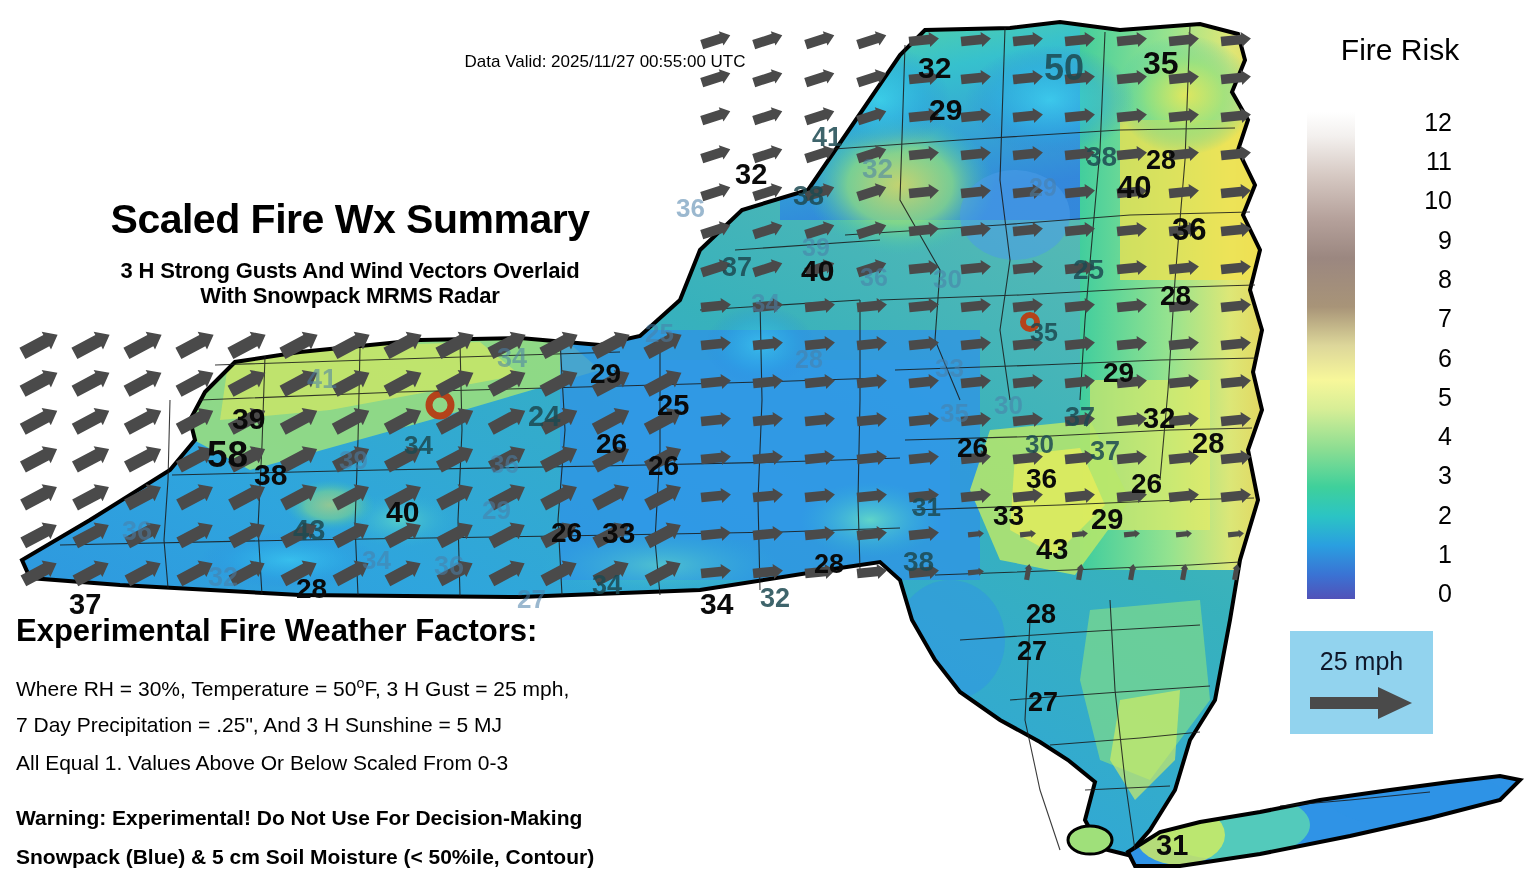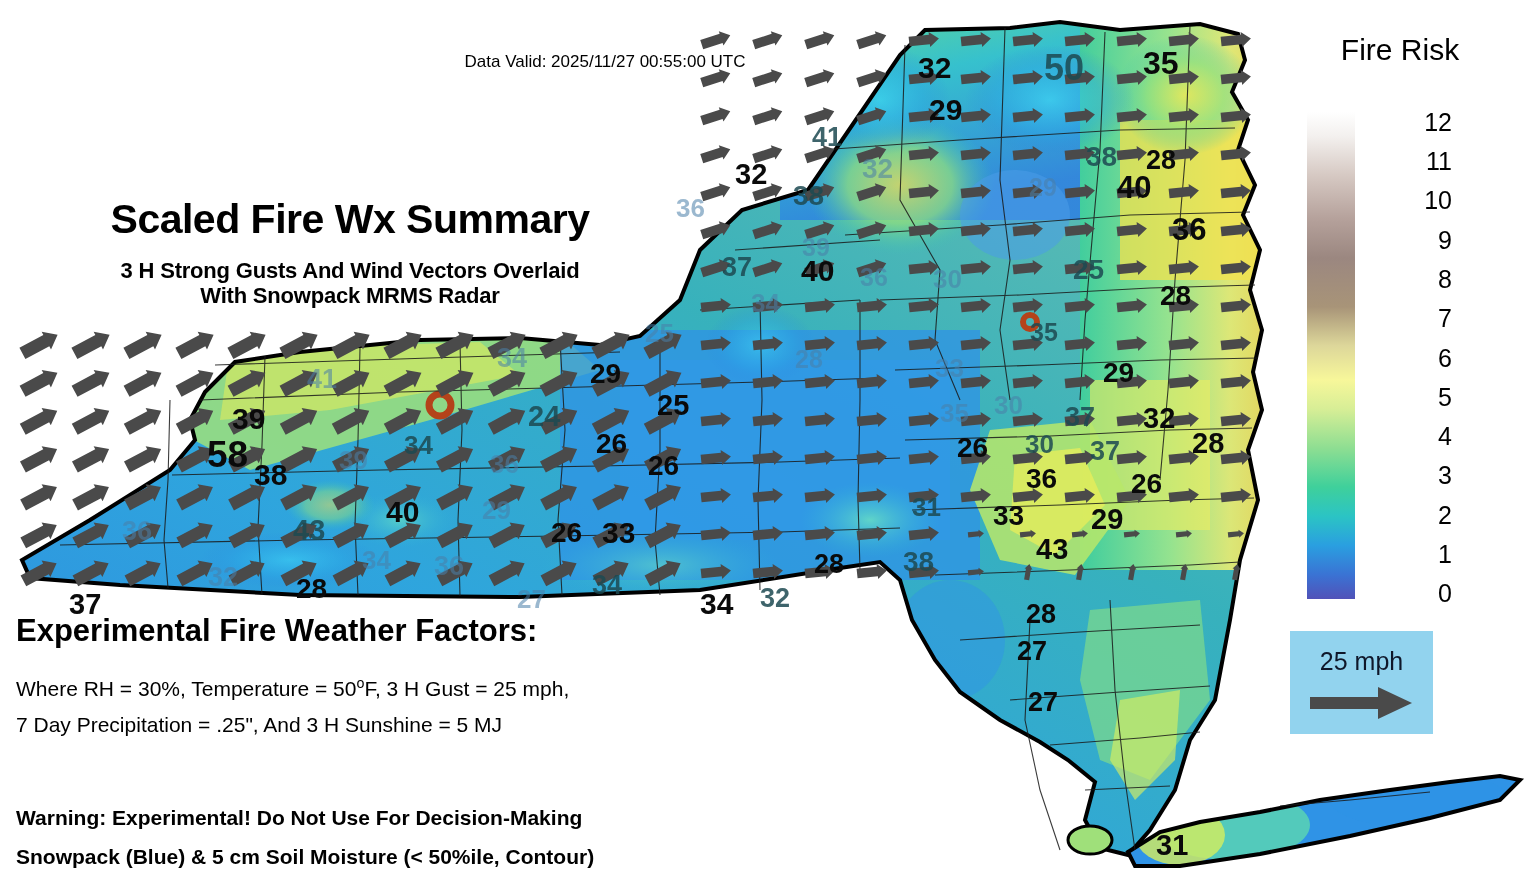--- a/index.html
+++ b/index.html
@@ -963,20 +963,21 @@
 
   <div id="title-main">Scaled Fire Wx Summary</div>
   <div id="title-sub1">3 H Strong Gusts And Wind Vectors Overlaid</div>
   <div id="title-sub2">With Snowpack MRMS Radar</div>
 
   <div id="factors-heading">Experimental Fire Weather Factors:</div>
   <div class="factor-line" id="factor-1">
     <span>Where RH = 30%, Temperature = 50</span><span class="sup">o</span><span>F, 3 H Gust = 25 mph,</span>
   </div>
   <div class="factor-line" id="factor-2">7 Day Precipitation = .25", And 3 H Sunshine = 5 MJ</div>
+  <div class="factor-line" id="factor-3">All Equal 1. Values Above Or Below Scaled From 0-3</div>
   <div class="warn-line" id="warn-1">Warning: Experimental! Do Not Use For Decision-Making</div>
   <div class="warn-line" id="warn-2">Snowpack (Blue) &amp; 5 cm Soil Moisture (&lt; 50%ile, Contour)</div>
 
   <div id="cb-title">Fire Risk</div>
   <div id="cb-gradient"></div>
   <div id="cb-ticks">
       <div class="cb-tick" style="top: 108px;">12</div>
       <div class="cb-tick" style="top: 147.25px;">11</div>
       <div class="cb-tick" style="top: 186px;">10</div>
       <div class="cb-tick" style="top: 225.75px;">9</div>

